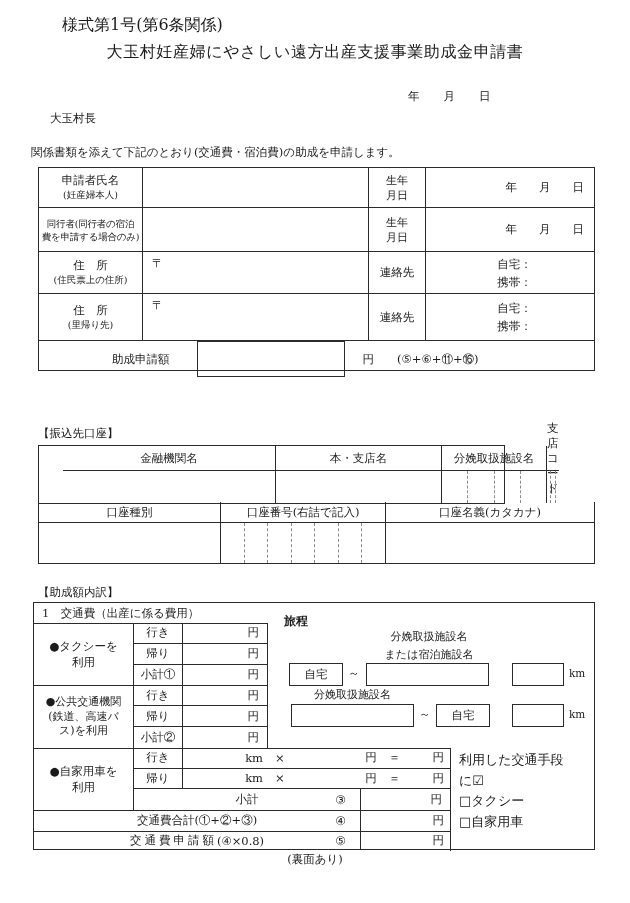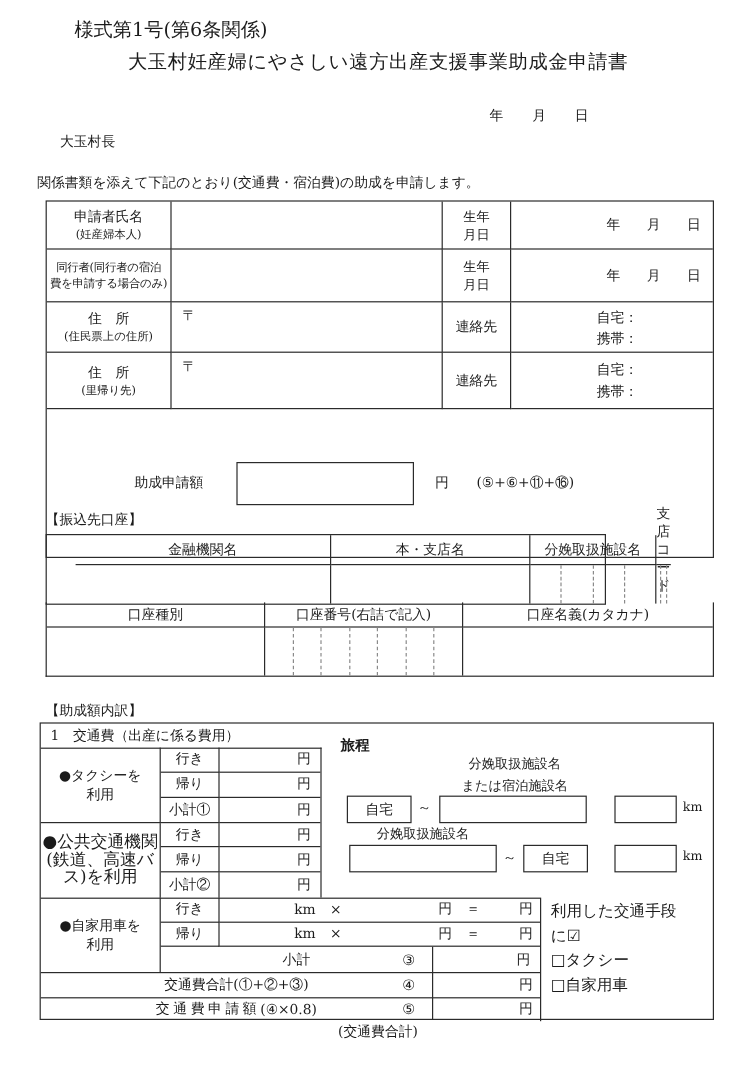--- a/index.html
+++ b/index.html
@@ -12,21 +12,21 @@
   .abs { position:absolute; }
 
   
   .form-no { left:62px; top:15px; font-size:16px; }
   .doc-title { left:0; right:0; top:42px; text-align:center; font-size:16px; letter-spacing:0.6px; }
   .dateline { left:408px; top:89px; display:flex; gap:24px; }
   .addressee { left:50px; top:111px; }
   .intro { left:31px; top:145px; }
 
   
-  .t1 { left:38px; top:167px; width:557px; height:298px; border:1.5px solid #2b2b2b;
+  .t1 { left:38px; top:167px; width:557px; height:204px; border:1.5px solid #2b2b2b;
         display:grid; grid-template-columns:104px 226px 57px 1fr;
         grid-template-rows:40px 44px 42px 47px 1fr; }
   .t1 > div { border-right:1px solid #2b2b2b; border-bottom:1px solid #2b2b2b;
         display:flex; flex-direction:column; align-items:center; justify-content:center; }
   .t1 > .no-r { border-right:none; }
   .t1 > .no-b { border-bottom:none;gap:10px; }
   .lbl-sub { font-size:9.5px; margin-top:1px; }
   .small2 { font-size:9.5px; line-height:13px; text-align:center; letter-spacing:-0.2px; }
   .birth { font-size:11px; line-height:15px; }
   .datecell { flex-direction:row !important; justify-content:flex-end !important; gap:22px; padding-right:10px; }
@@ -60,21 +60,21 @@
   .bd-header { left:0; top:0; width:100%; height:20px; display:flex; align-items:center; padding-left:8px; }
   .hline { border-top:1px solid #2b2b2b; height:0; }
   .vline { border-left:1px solid #2b2b2b; width:0; }
   .subA { left:0; top:20px; width:234px; height:125px; border-right:1px solid #2b2b2b;
           display:grid; grid-template-columns:100px 49px 1fr; grid-template-rows:repeat(6,1fr); }
   .subB { left:0; top:145px; width:416px; height:62px;
           display:grid; grid-template-columns:100px 49px 178px 1fr; grid-template-rows:repeat(3,1fr); }
   .subA > div, .subB > div { display:flex; align-items:center; justify-content:center; }
   .br { border-right:1px solid #2b2b2b; } .bb { border-bottom:1px solid #2b2b2b; }
   .mode-label { flex-direction:column; line-height:16px; }
-  .mode-label-3 { flex-direction:column; line-height:14.5px; font-size:14px; }
+  .mode-label-3 { flex-direction:column; line-height:14.5px; font-size:11px; }
   .yen-cell { justify-content:flex-end !important; padding-right:8px; }
   .money { justify-content:flex-start !important; }
   .money .mkm { flex:0 0 80px; text-align:right; }
   .money .mx { margin-left:12px; }
   .money .myen1 { flex:0 0 92px; text-align:right; }
   .money .meq { margin-left:12px; }
   .money .myen2 { flex:1; text-align:right; padding-right:6px; }
   .rel { position:relative; }
   .numtag { position:absolute; right:14px; top:50%; transform:translateY(-50%); font-size:12px; }
   .trow { display:flex; }
@@ -335,15 +335,15 @@
     <div class="abs fac" style="left:257px; top:84px; width:123px;">分娩取扱施設名</div>
     <div class="abs fbox" style="left:257px; top:101px; width:123px; height:23px;"></div>
     <div class="abs" style="left:385px; top:104px;">～</div>
     <div class="abs fbox" style="left:402px; top:101px; width:54px; height:23px;">
         <span>自宅</span>
       </div>
     <div class="abs fbox" style="left:478px; top:101px; width:52px; height:23px;"></div>
     <div class="abs kmu" style="left:535px; top:105px;">km</div>
   </div>
 
-  <div class="abs back-note">(交通費合計)</div>
+  <div class="abs back-note">(裏面あり)</div>
 
 </div>
 
 </body></html>

